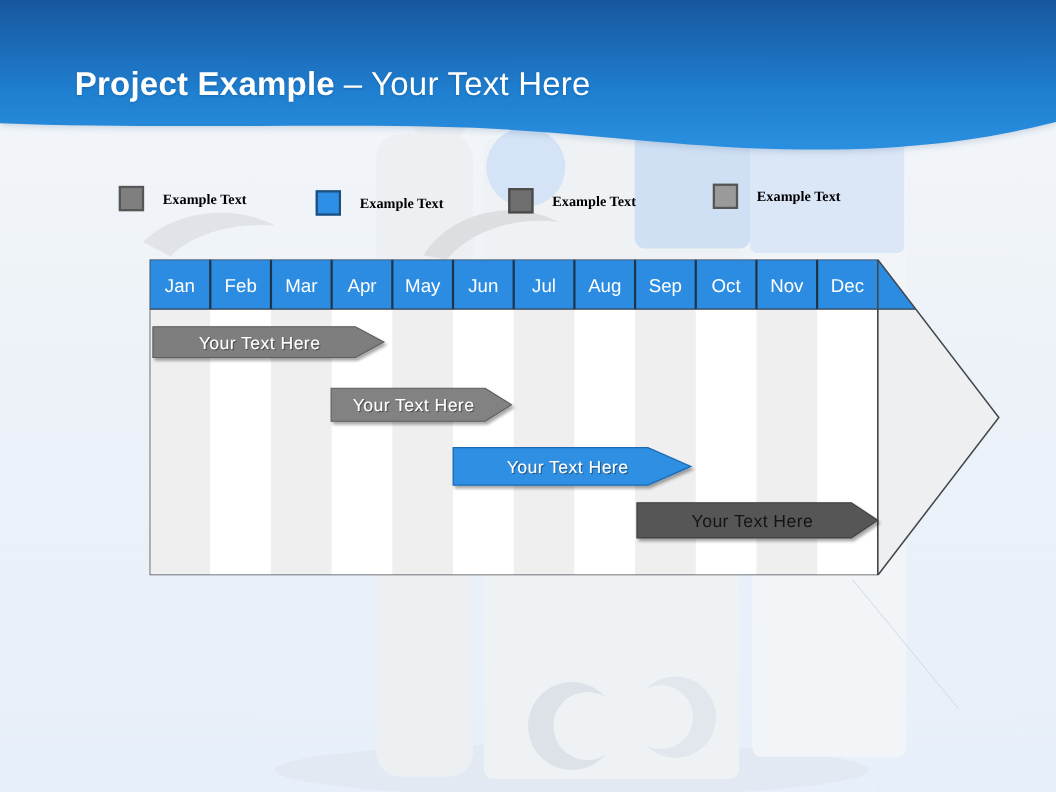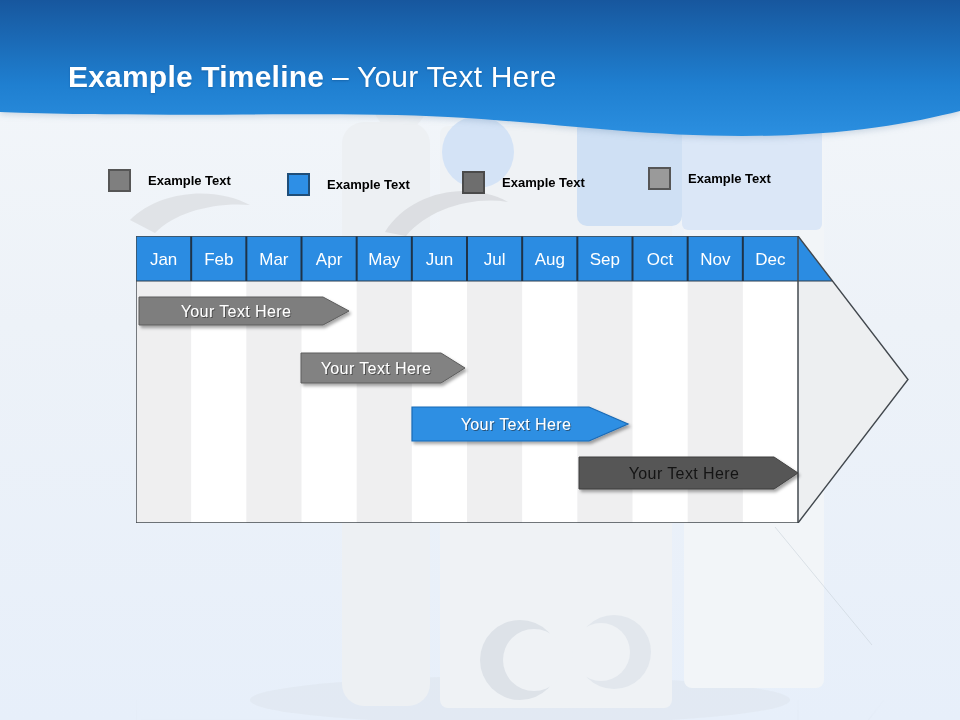--- a/index.html
+++ b/index.html
@@ -12,21 +12,21 @@
   
   .wave-svg{position:absolute;top:0;left:0;filter:drop-shadow(0 2px 3px rgba(70,110,150,.25));}
   .slide-title{
     position:absolute;left:68px;top:60px;color:#fff;font-size:30px;
     letter-spacing:.2px;white-space:nowrap;text-shadow:0 1px 2px rgba(0,40,80,.25);
   }
   .slide-title .t-bold{font-weight:bold;}
   .slide-title .t-dash{font-weight:normal;margin:0 8px;}
   .slide-title .t-rest{font-weight:normal;}
   
-  .legend-item{position:absolute;display:flex;align-items:center;}
+  .legend-item{position:absolute;display:flex;align-items:center;font-family:Liberation Serif, serif;}
   .legend-swatch{width:19px;height:19px;border:2px solid #555;box-sizing:content-box;flex:none;}
   .legend-label{margin-left:17px;font-size:13px;font-weight:bold;color:#000;white-space:nowrap;}
   
   .timeline-wrap{
     position:absolute;left:108px;top:236px;width:774px;height:287px;margin-left:28px;
     -webkit-box-reflect:below 2px linear-gradient(180deg,rgba(0,0,0,.16),rgba(0,0,0,.05) 16%,transparent 40%);
   }
   svg text{user-select:none;}
 </style>
 </head>
@@ -60,21 +60,21 @@
       <linearGradient id="waveGrad" x1="0" y1="0" x2="0" y2="1">
         <stop offset="0" stop-color="#17579e"></stop>
         <stop offset="0.62" stop-color="#1f7fd0"></stop>
         <stop offset="1" stop-color="#2b8fe0"></stop>
       </linearGradient>
     </defs>
     <path d="M0,0 H960 V111 C912,123 846,136 742,136 C636,136 556,123 448,117 C330,111 150,118 0,112 Z" fill="url(#waveGrad)"></path>
   </svg>
 
   <div class="slide-title">
-    <span class="t-bold">Example Timeline</span><span class="t-dash">–</span><span class="t-rest">Your Text Here</span>
+    <span class="t-bold">Project Example</span><span class="t-dash">–</span><span class="t-rest">Your Text Here</span>
   </div>
 
   <div class="legend-item" style="left:108px;top:169px;">
     <div class="legend-swatch" style="background-color: rgb(127, 127, 127); border-color: rgb(86, 86, 86);"></div>
     <span class="legend-label">Example Text</span>
   </div>
   <div class="legend-item" style="left:287px;top:173px;">
     <div class="legend-swatch" style="background-color: rgb(46, 143, 230); border-color: rgb(31, 78, 121);"></div>
     <span class="legend-label">Example Text</span>
   </div>

